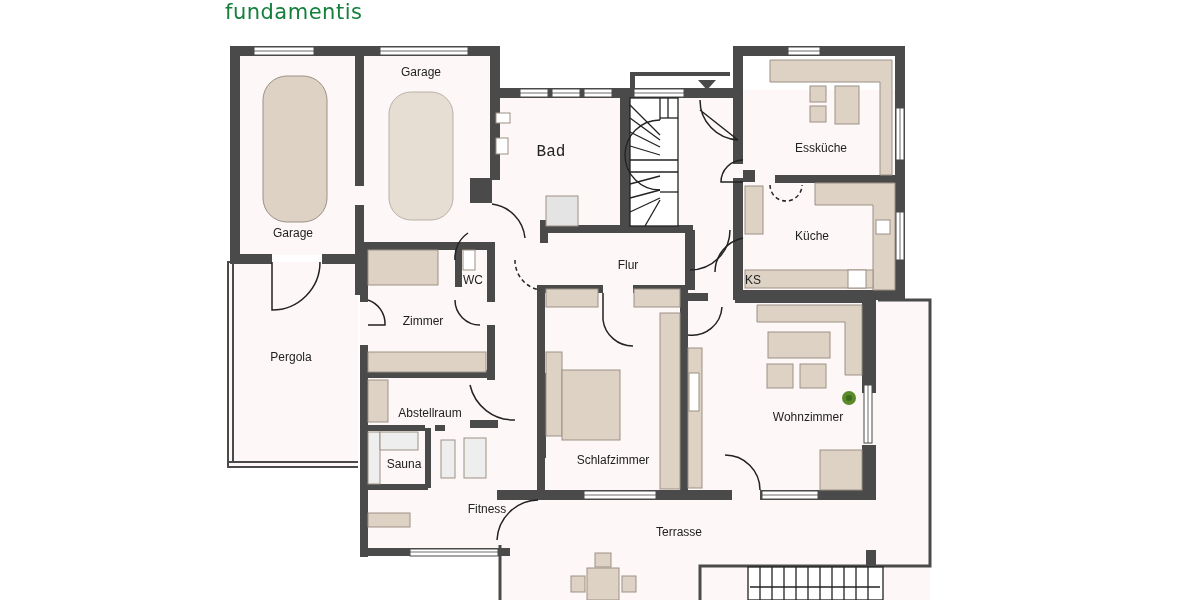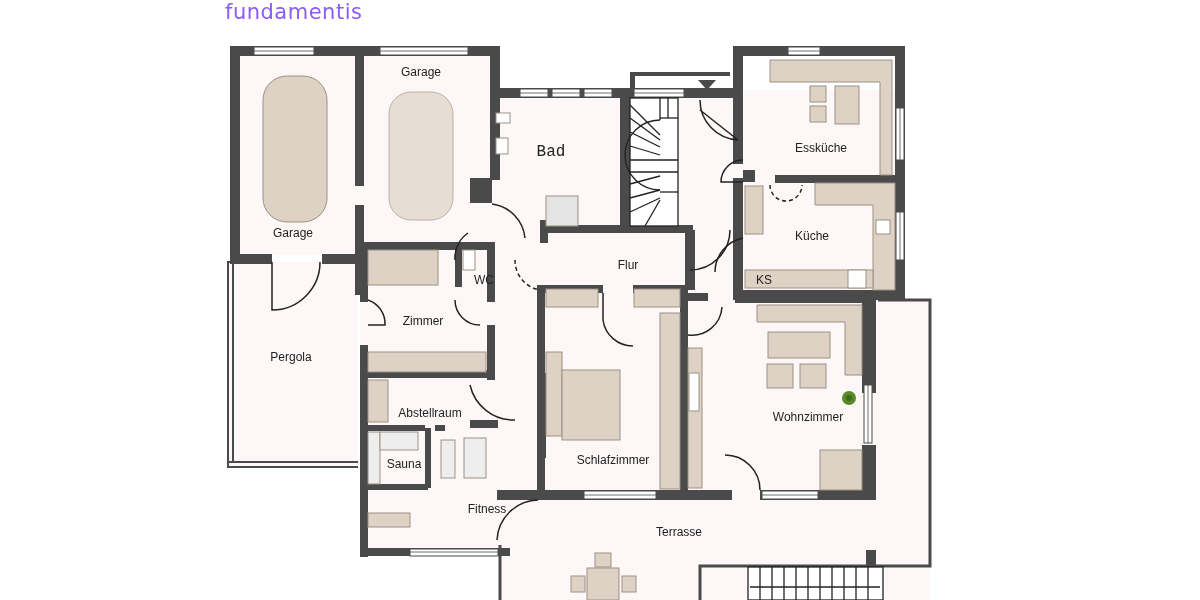--- a/index.html
+++ b/index.html
@@ -1,20 +1,20 @@
 <!DOCTYPE html>
 <html><head>
 <meta charset="utf-8">
 <style>
   html,body{margin:0;padding:0;background:#ffffff;}
   body{width:1200px;height:600px;position:relative;overflow:hidden;font-family:"Liberation Sans",sans-serif;}
-  .logo{position:absolute;left:225px;top:0px;font-family:"DejaVu Sans",sans-serif;font-size:21px;color:#8b5cf6;letter-spacing:0.5px;font-weight:normal;}
+  .logo{position:absolute;left:225px;top:0px;font-family:"DejaVu Sans",sans-serif;font-size:21px;color:#15803d;letter-spacing:0.5px;font-weight:normal;}
   svg{position:absolute;left:0;top:0;}
   .lbl{position:absolute;font-size:12px;color:#222;white-space:nowrap;transform:translate(-50%,-50%);}
-  .lbl.sm{font-size:12px;margin-left:11px;}
+  .lbl.sm{font-size:12px;}
 </style>
 </head>
 <body>
 
 <div class="logo">fundamentis</div>
 
 <svg width="1200" height="600" viewBox="0 0 1200 600">
 
   <g fill="#fdf8f7">
     <rect x="238" y="55" width="262" height="200"></rect>

